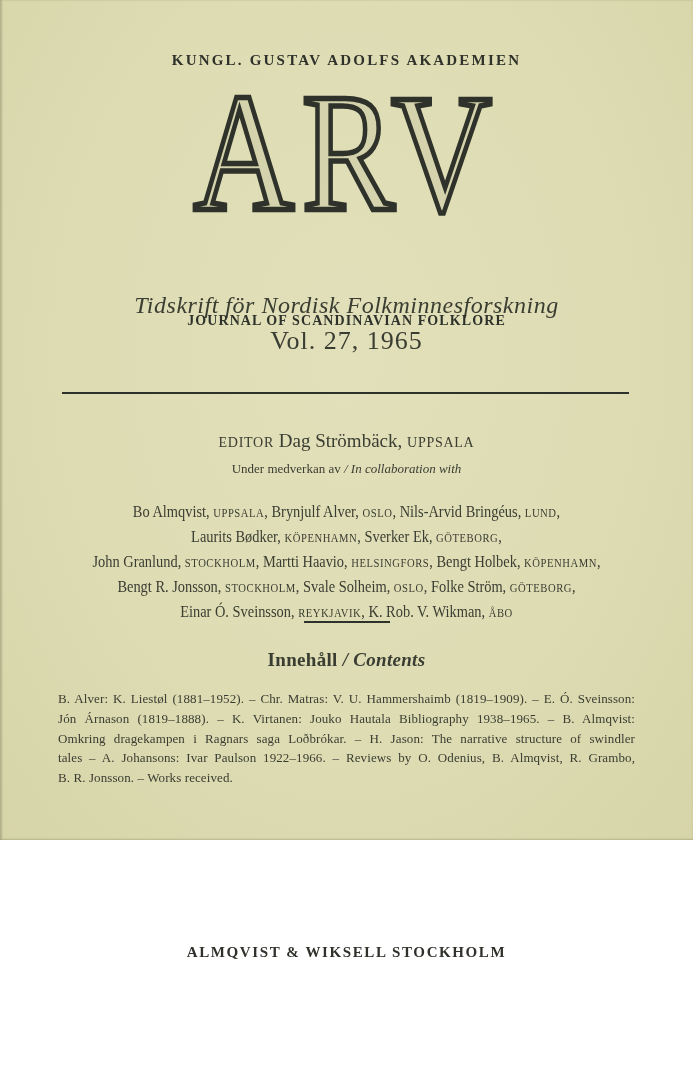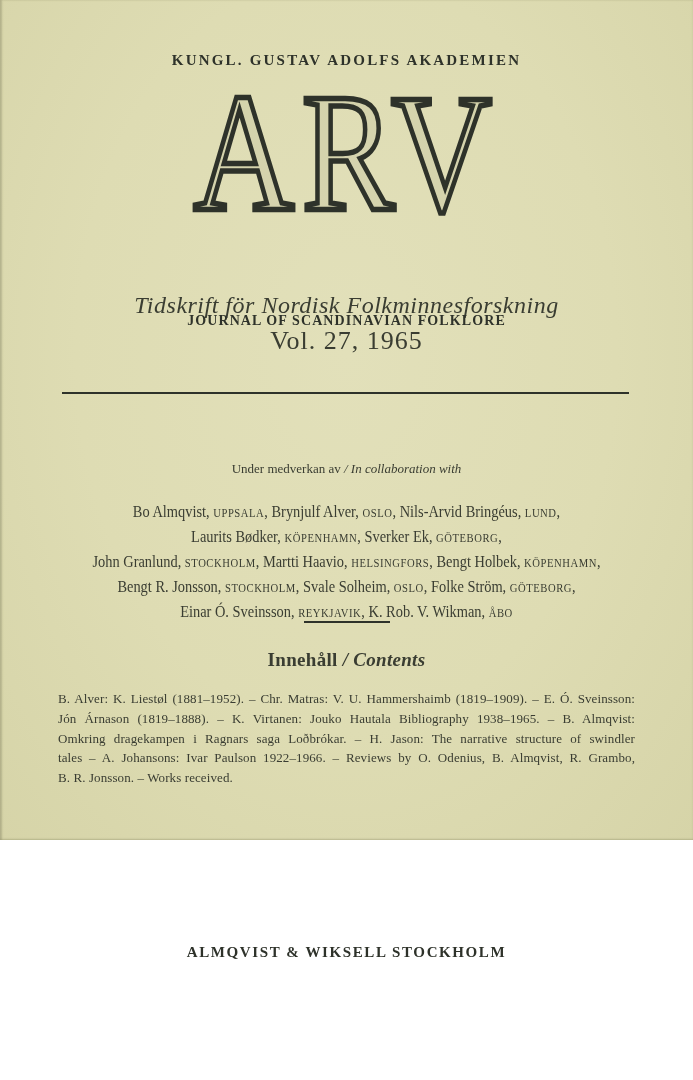--- a/index.html
+++ b/index.html
@@ -73,20 +73,21 @@
   <div class="line arv">ARV</div>
 
   <div class="line subtitle-sv">Tidskrift för Nordisk Folkminnesforskning</div>
 
   <div class="line subtitle-en">JOURNAL OF SCANDINAVIAN FOLKLORE</div>
 
   <div class="line volume">Vol. 27, 1965</div>
 
   <div class="rule-main"></div>
 
+  <div class="line editor"><span class="sc">EDITOR</span><span> Dag Strömbäck, </span><span class="sc">UPPSALA</span></div>
 
   <div class="line collab-intro"><span>Under medverkan av </span><span class="it">/ </span><span class="it">In collaboration with</span></div>
 
   <div class="collaborators">
     <div class="collab-line"><span>Bo Almqvist, </span><span class="sc">UPPSALA</span><span>, Brynjulf Alver, </span><span class="sc">OSLO</span><span>, Nils-Arvid Bringéus, </span><span class="sc">LUND</span><span>,</span></div>
     <div class="collab-line"><span>Laurits Bødker, </span><span class="sc">KÖPENHAMN</span><span>, Sverker Ek, </span><span class="sc">GÖTEBORG</span><span>,</span></div>
     <div class="collab-line"><span>John Granlund, </span><span class="sc">STOCKHOLM</span><span>, Martti Haavio, </span><span class="sc">HELSINGFORS</span><span>, Bengt Holbek, </span><span class="sc">KÖPENHAMN</span><span>,</span></div>
     <div class="collab-line"><span>Bengt R. Jonsson, </span><span class="sc">STOCKHOLM</span><span>, Svale Solheim, </span><span class="sc">OSLO</span><span>, Folke Ström, </span><span class="sc">GÖTEBORG</span><span>,</span></div>
     <div class="collab-line"><span>Einar Ó. Sveinsson, </span><span class="sc">REYKJAVIK</span><span>, K. Rob. V. Wikman, </span><span class="sc">ÅBO</span></div>
   </div>

